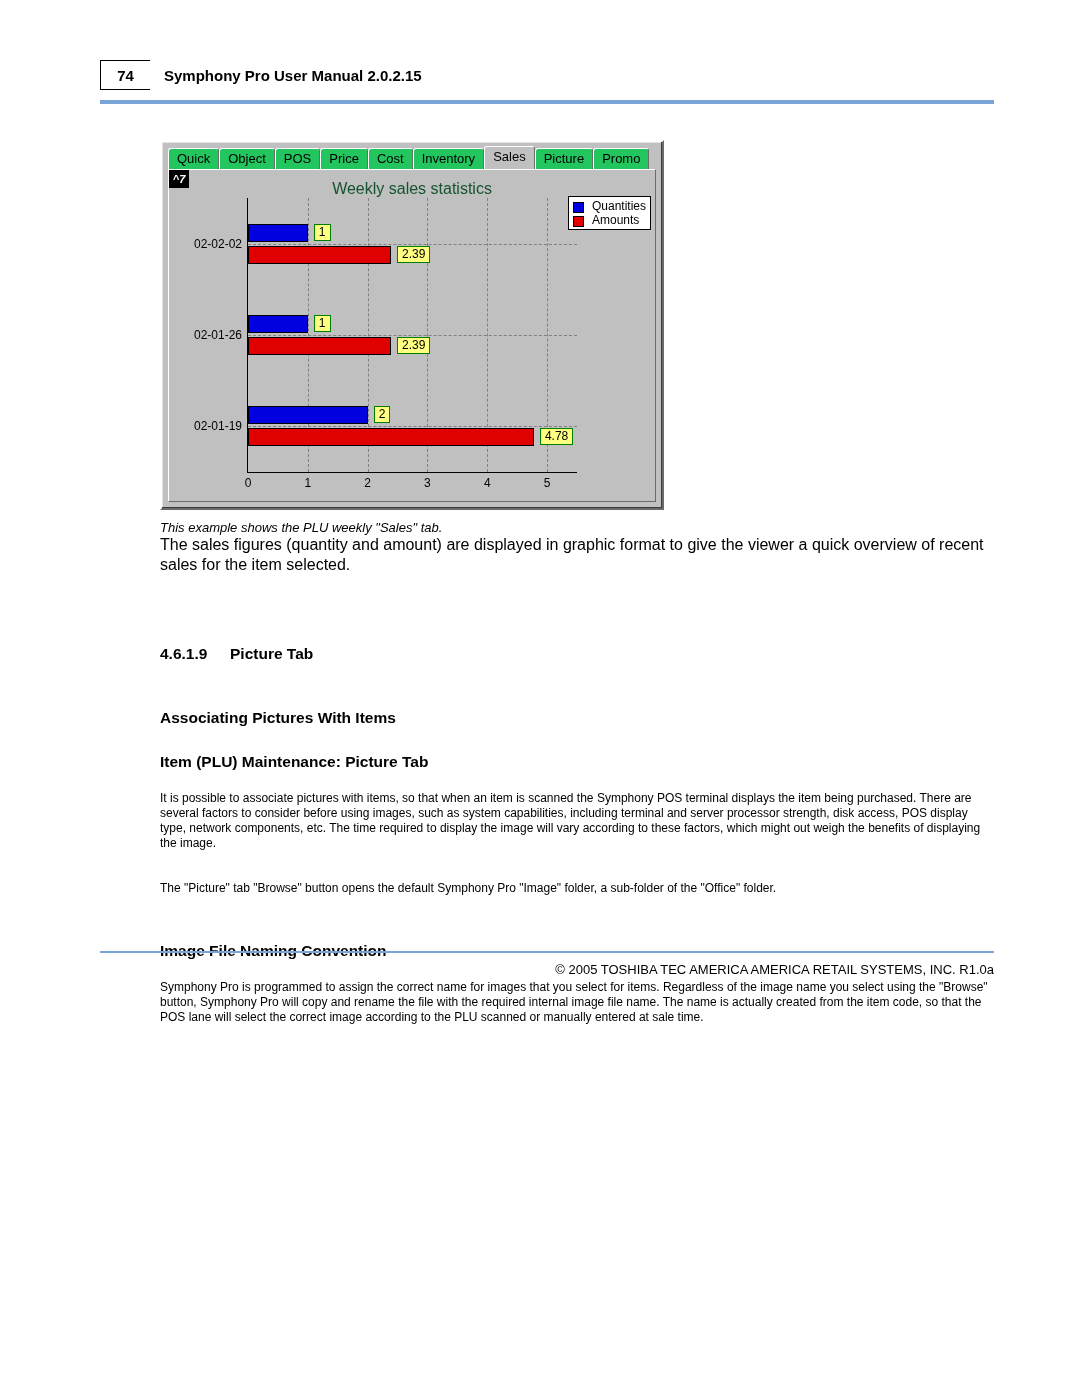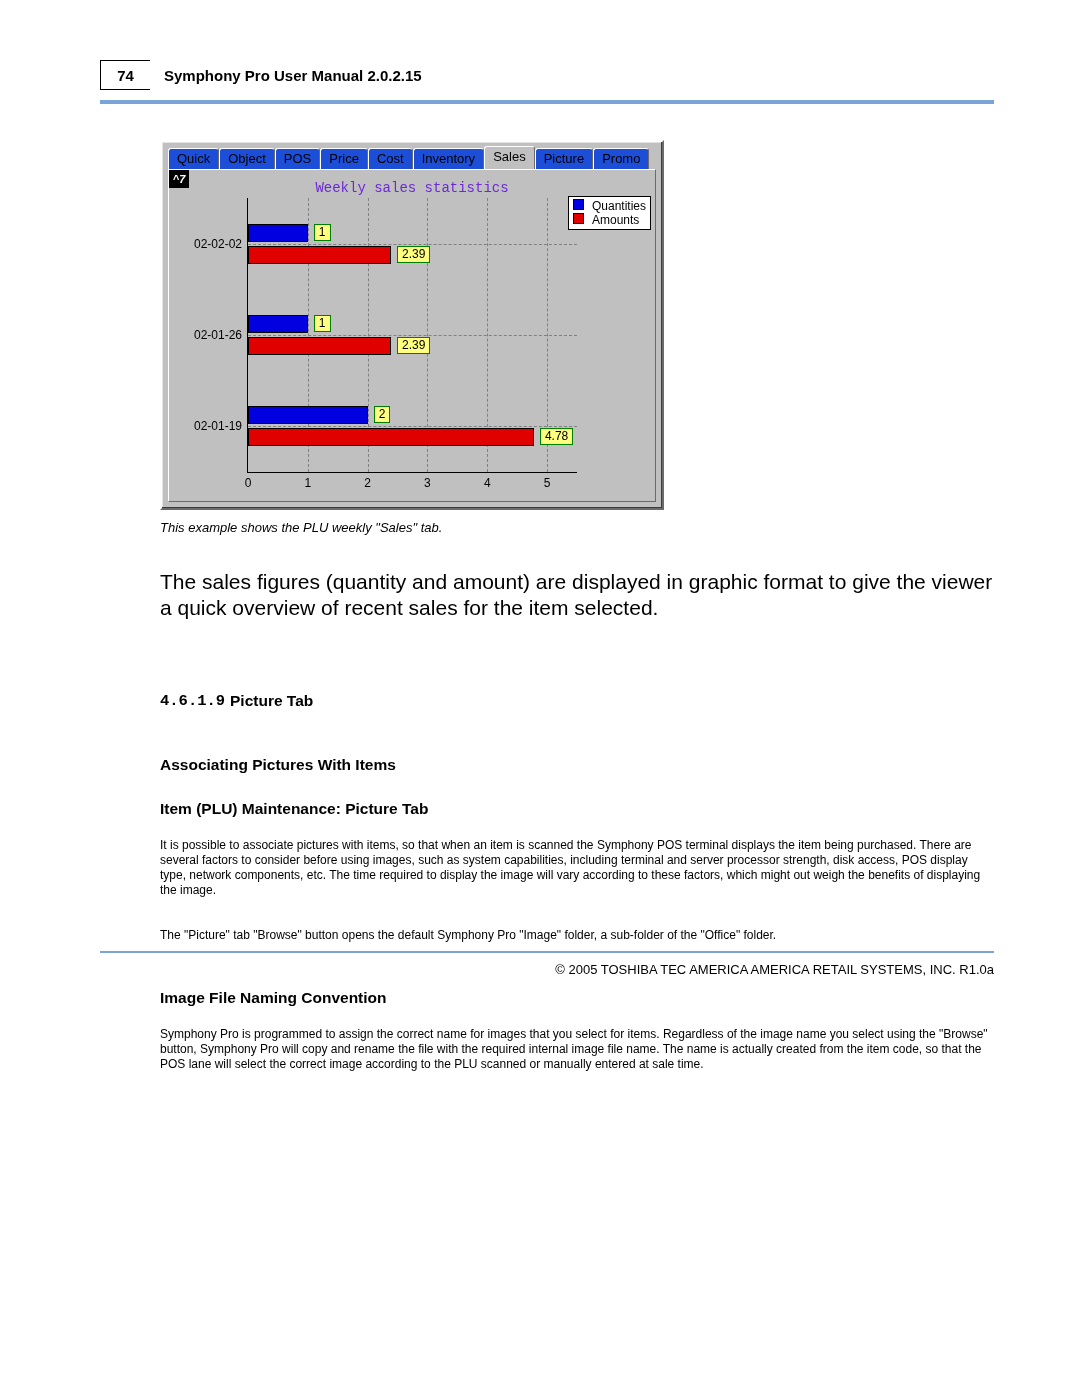--- a/index.html
+++ b/index.html
@@ -46,21 +46,21 @@
     border: 2px solid #fff;
     border-right-color: #6b6b6b; border-bottom-color: #6b6b6b;
     box-shadow: inset -1px -1px 0 #3b3b3b, inset 1px 1px 0 #e4e4e4;
     position: relative;
   }
   .tabstrip {
     position: absolute; left: 6px; top: 6px; display: flex; height: 22px;
     font-size: 13px; font-family: Tahoma, Arial, sans-serif;
   }
   .tab {
-    background: #1d4ed8;
+    background: #22c55e;
     border-top: 1px solid #fff; border-left: 1px solid #fff;
     border-right: 1px solid #6b6b6b;
     padding: 2px 8px 0 8px;
     border-top-left-radius: 3px; border-top-right-radius: 3px;
     margin-right: 0px;
     cursor: default;
   }
   .tab.active {
     background: #c0c0c0;
     position: relative; top: -2px; height: 24px;
@@ -74,52 +74,52 @@
     background: #c0c0c0;
   }
   .logo-box {
     position: absolute; left: 0; top: 0; width: 20px; height: 18px;
     background: #000; color: #fff; font-weight: bold; font-size: 11px;
     display:flex; align-items:center; justify-content:center;
     font-style: italic;
   }
   .chart-title {
     position: absolute; left: 0; right: 0; top: 10px; text-align: center;
-    color: #6d28d9; font-size: 14px; font-family: Liberation Mono, monospace;
+    color: #14532d; font-size: 16px; font-family: Liberation Sans, sans-serif;
   }
   .legend {
     position: absolute; right: 4px; top: 26px;
     background: #fff; border: 1px solid #000;
     font-size: 12px; padding: 2px 4px;
     font-family: Tahoma, Arial, sans-serif;
   }
-  .legend-row { display:flex; align-items:flex-start; gap:8px; }
+  .legend-row { display:flex; align-items:flex-end; gap:8px; }
   .swatch { width:11px; height:11px; border:1px solid #000; display:inline-block; }
   .plot {
     position: absolute; left: 78px; right: 78px; top: 28px; bottom: 28px;
   }
   .plot-inner { position:absolute; inset:0; border-left:1px solid #000; border-bottom:1px solid #000; }
   .grid-v { position:absolute; top:0; bottom:0; border-left:1px dashed #808080; }
   .grid-h { position:absolute; left:0; right:0; border-top:1px dashed #808080; }
   .ytick { position:absolute; right: calc(100% + 6px); font-size:12px; transform: translateY(-50%); white-space: nowrap; font-family: Tahoma, Arial, sans-serif;}
   .xtick { position:absolute; top: calc(100% + 4px); font-size:12px; transform: translateX(-50%); font-family: Tahoma, Arial, sans-serif;}
   .bar { position:absolute; height:18px; border:1px solid #000; }
   .bar.blue { background:#0000e0; }
   .bar.red  { background:#e00000; }
   .bar-lbl {
     position:absolute; background:#ffff80; border:1px solid #008000;
     font-size:12px; padding:0 4px; line-height:15px; height:17px;
     font-family: Tahoma, Arial, sans-serif;
   }
 
   
   .caption { font-style: italic; font-size: 13px; margin-top: 10px; }
-  .para { font-size: 21px; line-height: 1.25; margin-top: 34px; }
+  .para { font-size: 16px; line-height: 1.25; }
   .sec-row { display:flex; margin-top: 70px; }
-  .sec-num { width: 70px; font-weight: bold; font-size: 15.5px; font-family: Liberation Mono, monospace; }
+  .sec-num { width: 70px; font-weight: bold; font-size: 15.5px; }
   .sec-title { font-weight: bold; font-size: 15.5px; }
   .sub-b { font-weight: bold; font-size: 15.5px; margin-top: 26px; }
   .para2 { font-size: 12px; line-height: 1.25; margin-top: 20px; }
 
   .footer-rule { position:absolute; left:100px; right:86px; bottom:64px; height:2px; background:#7aa3d6; }
   .footer-text { position:absolute; right:86px; bottom:40px; font-size: 13px; }
 </style>
 </head>
 <body>
 

